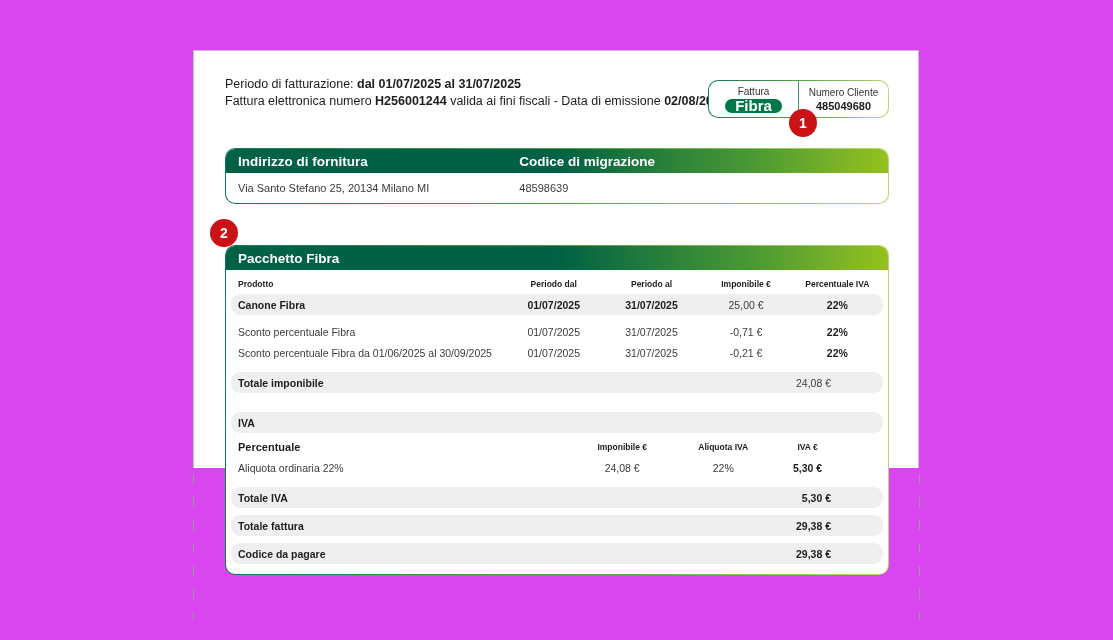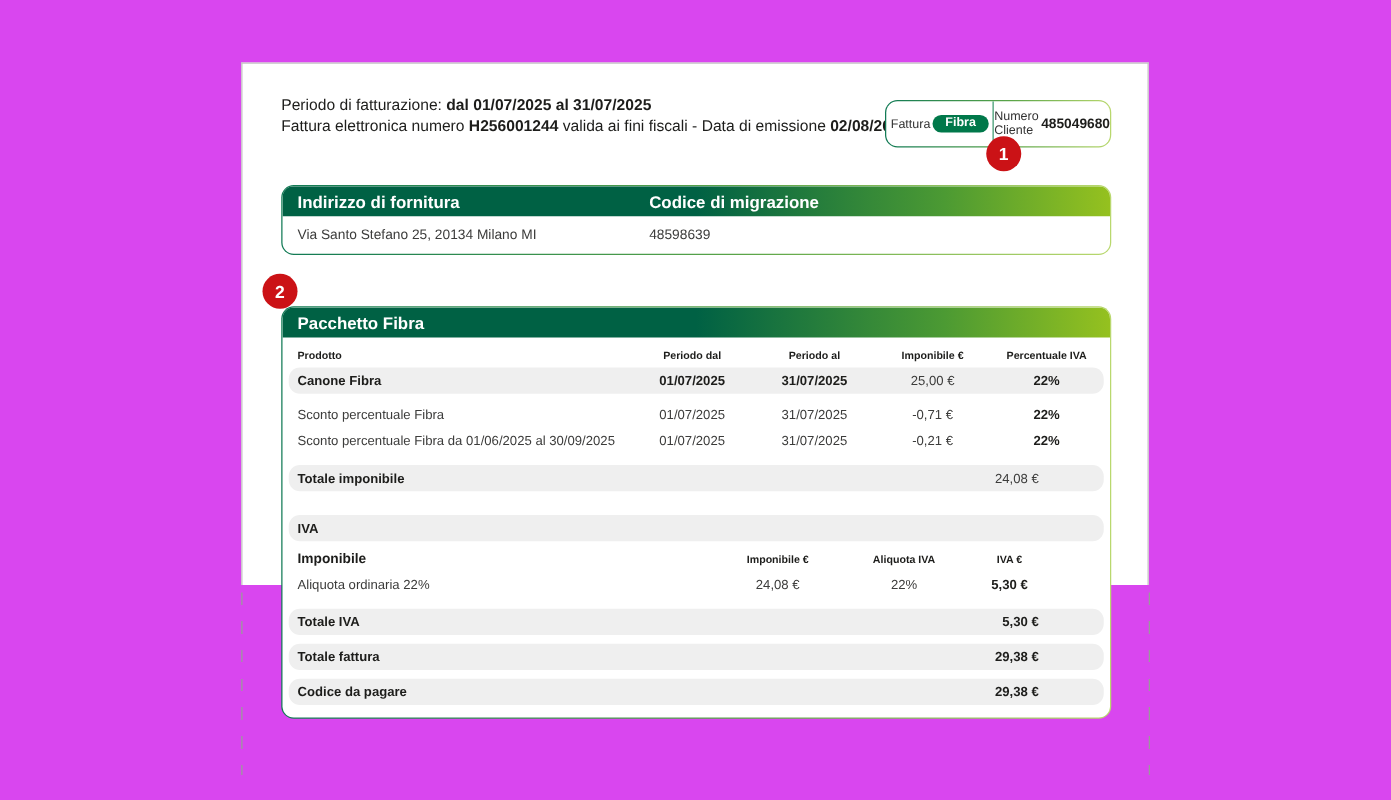--- a/index.html
+++ b/index.html
@@ -56,32 +56,32 @@
   .info-box .inner {
     display: flex;
     width: 100%; height: 100%;
     background: #ffffff;
     border-radius: 9px;
     overflow: hidden;
   }
   .info-cell {
     flex: 1;
     display: flex;
-    flex-direction: row;
+    flex-direction: column;
     align-items: center;
     justify-content: center;
     gap: 2px;
   }
   .info-cell.left { border-right: 1px solid #3e9a70; }
   .info-label { font-size: 10px; color: #333; }
   .info-value { font-size: 11px; font-weight: bold; color: #1d1d1b; }
   .badge-pill {
     background: #00784a;
     color: #fff;
-    font-size: 10px;
+    font-size: 15px;
     font-weight: bold;
     padding: 1px 10px 2px;
     border-radius: 9px;
     line-height: 11px;
   }
 
   
   .marker {
     position: absolute;
     width: 28px; height: 28px;
@@ -267,21 +267,21 @@
           <span class="lbl">Totale imponibile</span>
           <span class="val">24,08 €</span>
         </div>
 
         <div class="total-bar gray-bar mt19">
           <span class="lbl">IVA</span>
           <span></span>
         </div>
 
         <div class="grid4 iva-head-row">
-          <span class="c1">Imponibile</span>
+          <span class="c1">Percentuale</span>
           <span class="cc ch">Imponibile €</span>
           <span class="cc ch">Aliquota IVA</span>
           <span class="cc ch pad-r">IVA €</span>
         </div>
 
         <div class="grid4 row-line">
           <span class="c1">Aliquota ordinaria 22%</span>
           <span class="cc">24,08 €</span>
           <span class="cc">22%</span>
           <span class="cc bold pad-r">5,30 €</span>

